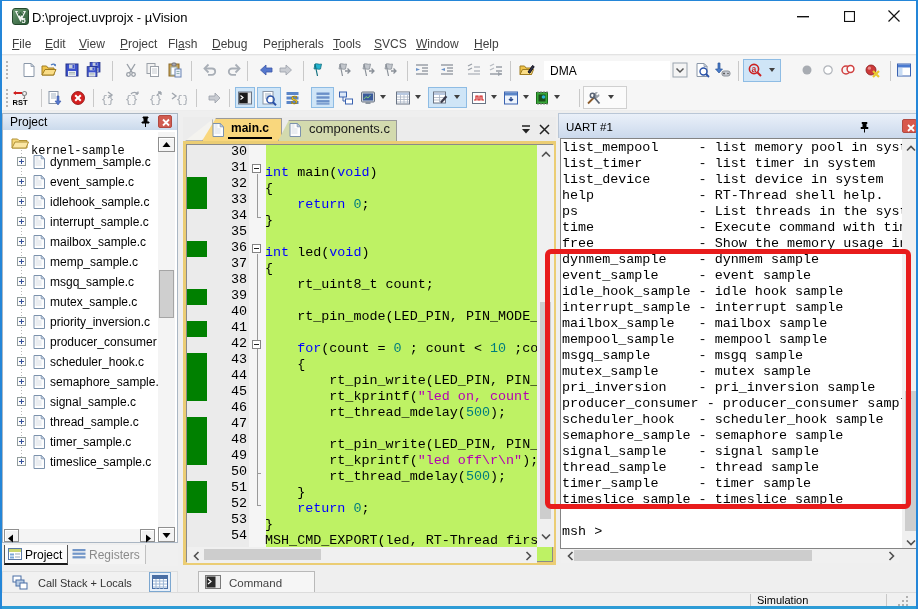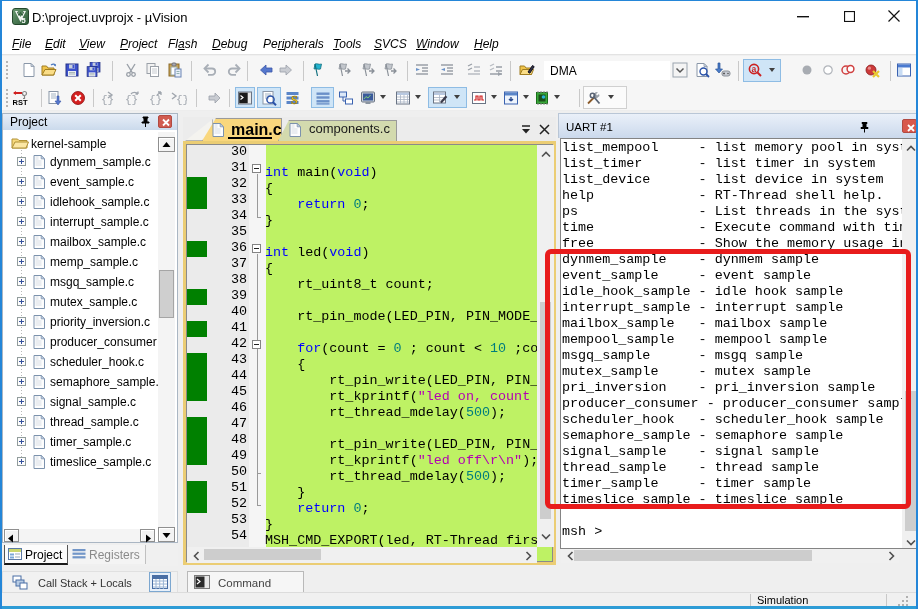--- a/index.html
+++ b/index.html
@@ -6,21 +6,21 @@
 html,body { width:918px; height:609px; overflow:hidden; }
 body { position:relative; font-family:"Liberation Sans",sans-serif; background:#f0f0f0;
   border-left:2px solid #2486d8; border-right:2px solid #2486d8; border-top:1px solid #2486d8; }
 .abs { position:absolute; }
 .mono { font-family:"Liberation Mono",monospace; }
 
 #titlebar { left:0; top:0; width:914px; height:30px; background:#ffffff; }
 #title-text { left:30px; top:9px; font-size:13px; color:#000; }
 
 #menubar { left:0; top:30px; width:914px; height:24px; background:#ffffff; border-bottom:1px solid #e3e3e3;}
-.mi { position:absolute; top:6px; font-size:12px; color:#000000;font-style:italic; }
+.mi { position:absolute; top:6px; font-size:12px; color:#404040; }
 .mi u { text-decoration:underline; }
 
 #tb1 { left:0; top:55px; width:914px; height:29px; background:#f6f6f6; }
 #tb2 { left:0; top:84px; width:914px; height:26px; background:#f6f6f6; border-bottom:1px solid #ededed;}
 .grip { width:4px; background:radial-gradient(circle, #b5b5b5 1px, transparent 1.3px); background-size:4px 4px; }
 .tsep { width:1px; background:#c9c9c9; }
 .ico { position:absolute; width:16px; height:16px; }
 .hl { position:absolute; background:#cfe5f7; border:1px solid #8ebce4; }
 .caret { position:absolute; width:0; height:0; border-left:3.5px solid transparent; border-right:3.5px solid transparent; border-top:4px solid #404040; }
 
@@ -394,21 +394,21 @@
             <path d="M3 2.5 L9 8.5 M9 2.5 L3 8.5" stroke="#fff" stroke-width="1.8"></path>
           </svg>
       </div>
     </div>
     <div class="abs" style="left:0;top:16px;width:174px;height:412px;background:#fff;overflow:hidden;" id="tree">
       <div class="abs" style="left:18px;top:14px;width:1px;height:320px;background-image:linear-gradient(#b8b8b8 1px,transparent 1px);background-size:1px 3px;"></div>
       <div class="trow" style="top:2px;width:174px;">
           <svg class="abs" style="left:8px;top:3px" width="18" height="14">
             <use href="#fold"></use>
           </svg>
-          <span class="abs" style="left:28px;top:5px;">kernel-sample</span>
+          <span class="abs" style="left:28px;top:12px;font-family:Liberation Mono, monospace;">kernel-sample</span>
         </div>
       <div class="trow" style="top:22px;width:208px;">
           <div class="pbox" style="top:5px;"></div>
           <svg class="abs" style="left:30px;top:2px" width="13" height="16">
             <use href="#fico"></use>
           </svg>
           <span class="ttext">dynmem_sample.c</span>
         </div>
       <div class="trow" style="top:62px;width:174px;">
           <div class="pbox" style="top:5px;"></div>
@@ -558,21 +558,21 @@
   </div>
   <div id="editor" class="abs">
 
     <div class="abs" style="left:0;top:0;width:373px;height:24px;background:#ececec;">
       <div class="abs" style="left:2px;top:2px;width:28px;height:22px;background:#f4f3ef;border:1px solid #b5b5b5;clip-path:polygon(0 100%,100% 0,100% 100%);"></div>
       <div class="abs" style="left:19px;top:1px;width:80px;height:23px;background:#f9d77d;border:1px solid #9a9a9a;border-bottom:none;clip-path:polygon(14px 0,100% 0,100% 100%,0 100%);"></div>
       <div class="abs" style="left:95px;top:3px;width:119px;height:21px;background:#d3daae;border:1px solid #9a9a9a;border-bottom:none;clip-path:polygon(11px 0,100% 0,100% 100%,0 100%);"></div>
       <svg class="abs" style="left:29px;top:5px" width="13" height="16">
           <use href="#fico"></use>
         </svg>
-      <span class="abs" style="left:48px;top:4px;font-size:16px;font-weight:bold;">main.c</span>
+      <span class="abs" style="left:48px;top:4px;font-size:12px;font-weight:bold;">main.c</span>
       <div class="abs" style="left:45px;top:20px;width:44px;height:2px;background:#000;"></div>
       <svg class="abs" style="left:106px;top:5px" width="13" height="16">
           <use href="#fico"></use>
         </svg>
       <span class="abs" style="left:126px;top:4px;font-size:13px;color:#1a1a1a;">components.c</span>
       <svg class="abs" style="left:337px;top:8px" width="12" height="10">
           <path d="M2 1 h8" stroke="#222" stroke-width="1.5"></path>
           <path d="M2 4 L6 8.5 L10 4 Z" fill="#222"></path>
         </svg>
       <svg class="abs" style="left:356px;top:7px" width="11" height="11">
@@ -744,21 +744,21 @@
       <span class="abs" style="left:35px;top:5px;font-size:11px;color:#333;">Call Stack + Locals</span>
       <div class="abs" style="left:146px;top:0px;width:22px;height:20px;background:#e7f0fa;border:1px solid #7ca7d0;">
         <svg class="abs" style="left:2px;top:2px" width="16" height="14">
             <rect x="0.5" y="0.5" width="15" height="13" fill="#fff" stroke="#4a6fa5"></rect>
             <rect x="1" y="1" width="14" height="3" fill="#4a6fa5"></rect>
             <path d="M1 6 h14 M1 9 h14 M1 12 h14 M4 4 v10 M7.7 4 v10 M11.4 4 v10" stroke="#9ab4d4" stroke-width="1"></path>
           </svg>
       </div>
     </div>
 
-    <div class="abs" style="left:185px;top:6px;width:117px;height:22px;background:#f6f6f6;border:1px solid #b9b9b9;border-bottom:none;">
+    <div class="abs" style="left:196px;top:6px;width:117px;height:22px;background:#f6f6f6;border:1px solid #b9b9b9;border-bottom:none;">
       <svg class="abs" style="left:6px;top:3px" width="16" height="14">
           <rect x="0.5" y="0.5" width="15" height="13" fill="#e8e8e8" stroke="#7a7a7a"></rect>
           <rect x="1.5" y="1.5" width="9" height="11" fill="#2a2a2a"></rect>
           <path d="M3 4 l3 2.5 -3 2.5" stroke="#fff" stroke-width="1.2" fill="none"></path>
         </svg>
       <span class="abs" style="left:30px;top:5px;font-size:11.5px;color:#444;">Command</span>
     </div>
   </div>
 
   <div class="abs" style="left:0;top:481px;width:914px;height:15px;background:#f0f0f0;border-top:1px solid #dcdcdc;">

